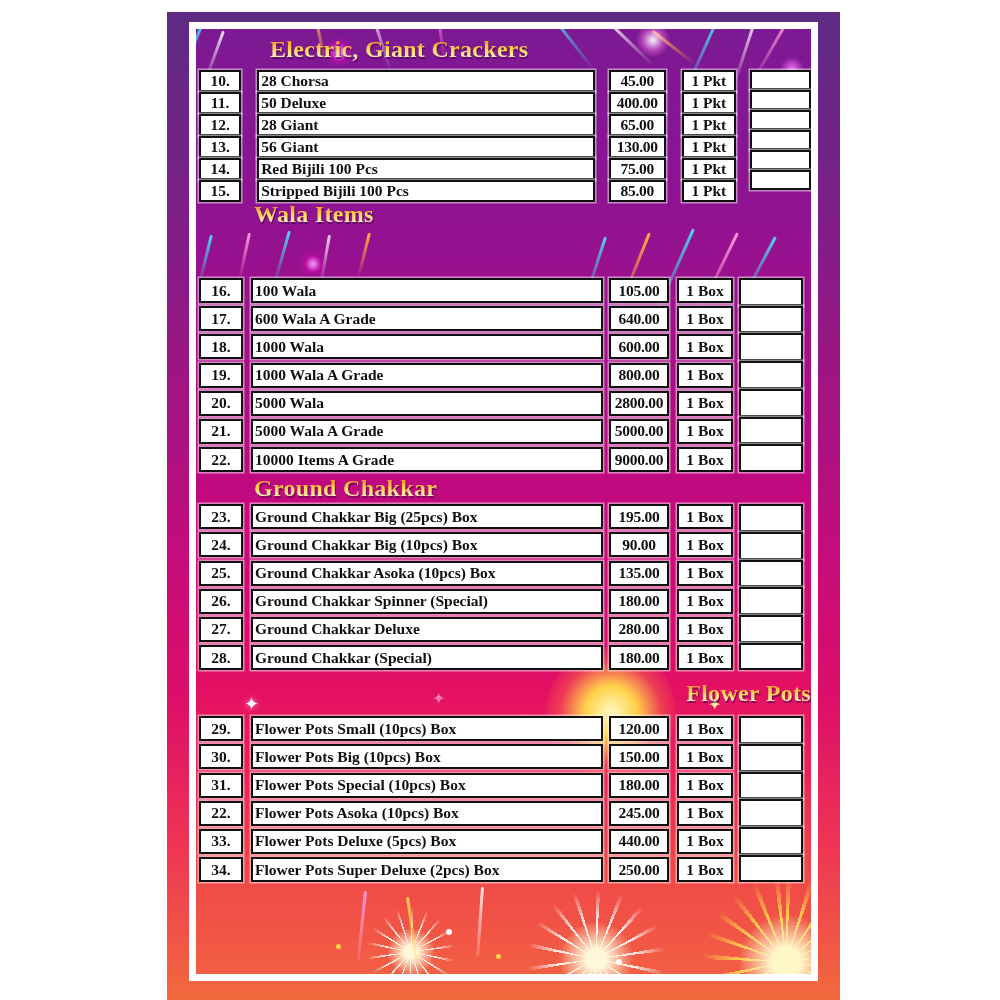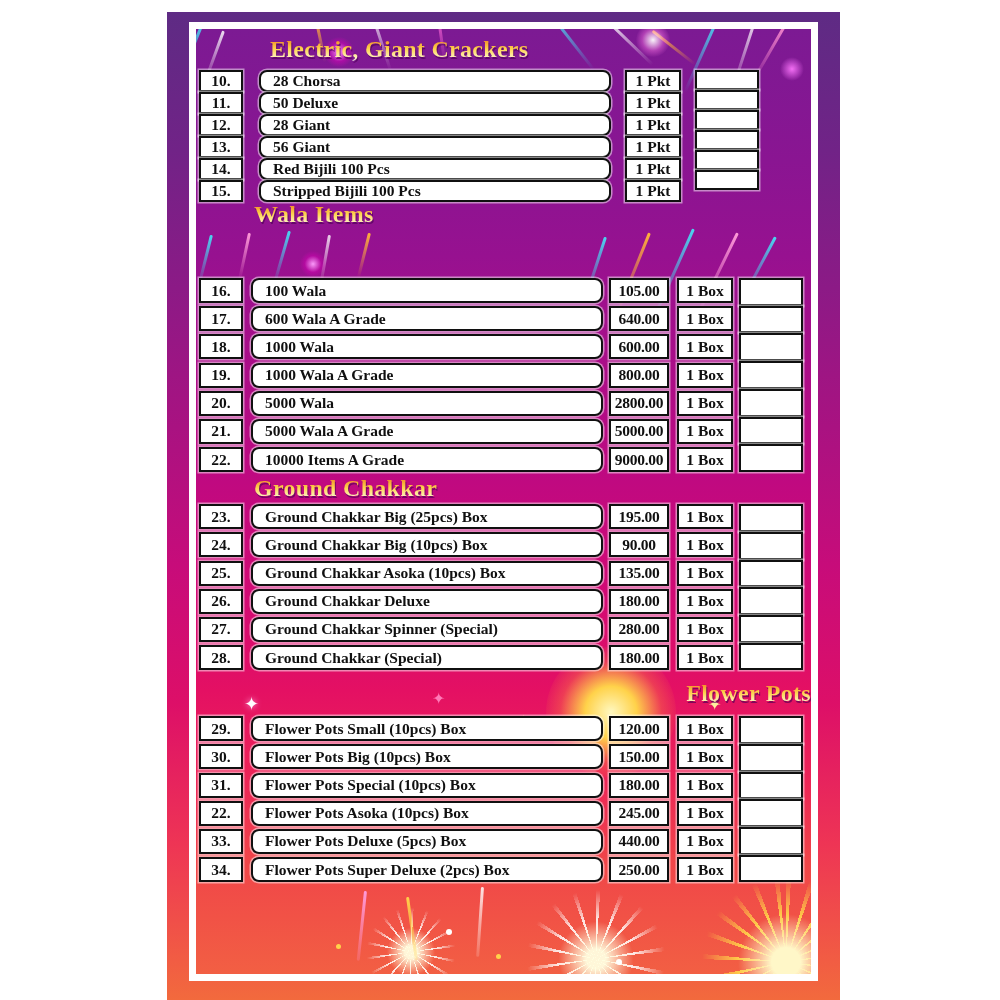--- a/index.html
+++ b/index.html
@@ -31,21 +31,21 @@
   .col{display:flex;flex-direction:column;justify-content:space-between;}
   .col-num{width:44px;margin-right:8px;}
   .col-item{width:352px;margin-right:6px;}
   .col-price{width:60px;margin-right:8px;}
   .col-unit{width:56px;margin-right:6px;}
   .col-empty{width:64px;}
   .cell{background:#ffffff;border:2.5px solid #101010;box-sizing:border-box;height:25px;
     display:flex;align-items:center;justify-content:center;
     font-weight:700;font-size:15.5px;color:#101010;white-space:nowrap;
     box-shadow:0 0 0 1.5px rgba(255,255,255,.5);}
-  .col-item .cell{justify-content:flex-start;padding-left:12px;border-radius:8px;}
+  .col-item .cell{justify-content:flex-start;padding-left:2px;}
   .col-price .cell{padding:0 1px;letter-spacing:-.3px;}
   .col-empty .cell{flex:1;height:auto;}
   .bottom-band{position:relative;height:69px;}
 </style>
 </head>
 <body>
 
 <div class="poster">
   <div class="frame">
     <div class="content">
@@ -113,20 +113,28 @@
               <div class="cell">15.</div>
             </div>
             <div class="col col-item">
               <div class="cell">28 Chorsa</div>
               <div class="cell">50 Deluxe</div>
               <div class="cell">28 Giant</div>
               <div class="cell">56 Giant</div>
               <div class="cell">Red Bijili 100 Pcs</div>
               <div class="cell">Stripped Bijili 100 Pcs</div>
             </div>
+            <div class="col col-price">
+              <div class="cell">45.00</div>
+              <div class="cell">400.00</div>
+              <div class="cell">65.00</div>
+              <div class="cell">130.00</div>
+              <div class="cell">75.00</div>
+              <div class="cell">85.00</div>
+            </div>
             <div class="col col-unit">
               <div class="cell">1 Pkt</div>
               <div class="cell">1 Pkt</div>
               <div class="cell">1 Pkt</div>
               <div class="cell">1 Pkt</div>
               <div class="cell">1 Pkt</div>
               <div class="cell">1 Pkt</div>
             </div>
             <div class="col col-empty">
               <div class="cell"></div>
@@ -202,22 +210,22 @@
               <div class="cell">24.</div>
               <div class="cell">25.</div>
               <div class="cell">26.</div>
               <div class="cell">27.</div>
               <div class="cell">28.</div>
             </div>
             <div class="col col-item">
               <div class="cell">Ground Chakkar Big (25pcs) Box</div>
               <div class="cell">Ground Chakkar Big (10pcs) Box</div>
               <div class="cell">Ground Chakkar Asoka (10pcs) Box</div>
+              <div class="cell">Ground Chakkar Spinner (Special)</div>
               <div class="cell">Ground Chakkar Deluxe</div>
-              <div class="cell">Ground Chakkar Spinner (Special)</div>
               <div class="cell">Ground Chakkar (Special)</div>
             </div>
             <div class="col col-price">
               <div class="cell">195.00</div>
               <div class="cell">90.00</div>
               <div class="cell">135.00</div>
               <div class="cell">180.00</div>
               <div class="cell">280.00</div>
               <div class="cell">180.00</div>
             </div>

